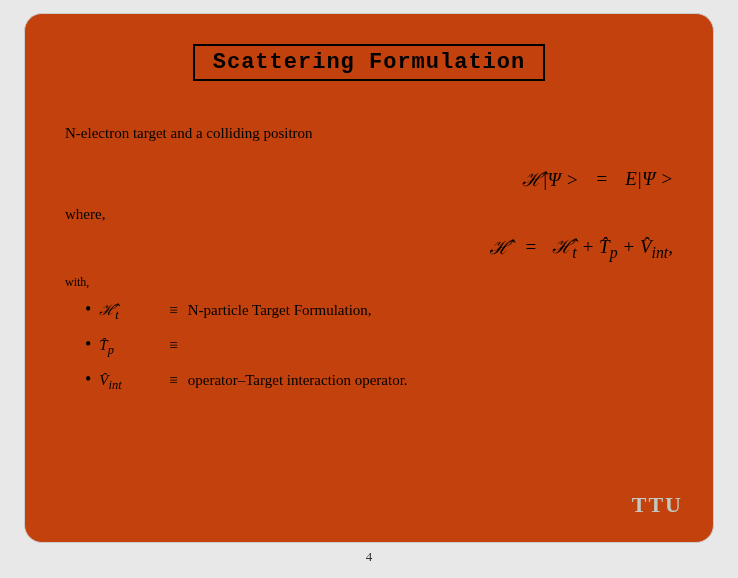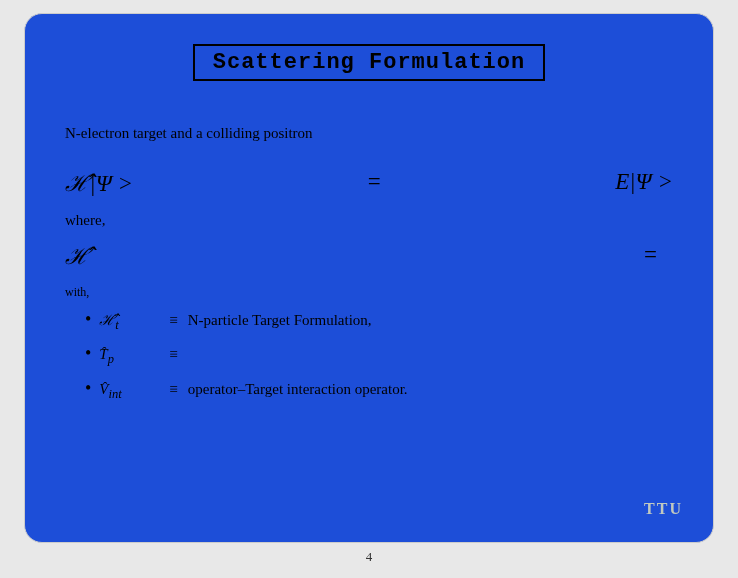--- a/index.html
+++ b/index.html
@@ -11,21 +11,21 @@
       display: flex;
       flex-direction: column;
       align-items: center;
       justify-content: center;
       font-family: 'Times New Roman', Times, serif;
     }
 
     .slide-container {
       width: 690px;
       height: 530px;
-      background: #1d4ed8;
+      background: #c2410c;
       border-radius: 18px;
       border: 1px solid #ccc;
       padding: 30px 40px 20px 40px;
       position: relative;
       display: flex;
       flex-direction: column;
     }
 
     .title-area {
       display: flex;
@@ -43,24 +43,24 @@
     }
 
     .intro-text {
       font-size: 15px;
       line-height: 1.55;
       margin-bottom: 10px;
     }
 
     .equation-block {
       display: flex;
-      justify-content: space-between;
+      justify-content: flex-end;
       align-items: center;
       margin: 10px 0 14px 0;
-      font-size: 23px;
+      font-size: 19px;
     }
 
     .where-text {
       font-size: 15px;
       margin-bottom: 0;
     }
 
     .with-text {
       font-size: 12px;
       margin-bottom: 6px;
@@ -97,21 +97,21 @@
     .math {
       font-family: 'Times New Roman', Times, serif;
       font-style: italic;
     }
 
     
     .ttu-watermark {
       position: absolute;
       bottom: 24px;
       right: 30px;
-      font-size: 16px;
+      font-size: 22px;
       color: #c0c8c0;
       font-weight: bold;
       font-family: 'Times New Roman', Times, serif;
       letter-spacing: 2px;
     }
 
     
     .page-number {
       margin-top: 6px;
       font-size: 13px;
@@ -143,20 +143,23 @@
     </span>
   </div>
 
   <p class="where-text">where,</p>
 
   <div class="equation-block">
     <span class="math">
       <i>ℋ̂</i>
     </span>
     <span style="margin: 0 16px;">=</span>
+    <span class="math">
+      <i>ℋ̂</i><sub>t</sub> + <i>T̂</i><sub>p</sub> + <i>V̂</i><sub>int</sub>,
+    </span>
   </div>
 
   <p class="with-text">with,</p>
 
   <ul class="bullet-list">
     <li>
       <span class="bullet-dot">•</span>
       <span class="bullet-term math">
         <i>ℋ̂</i><sub>t</sub>
       </span>

